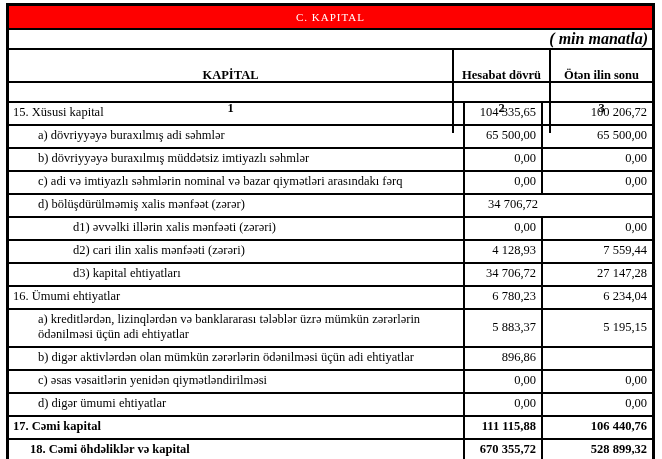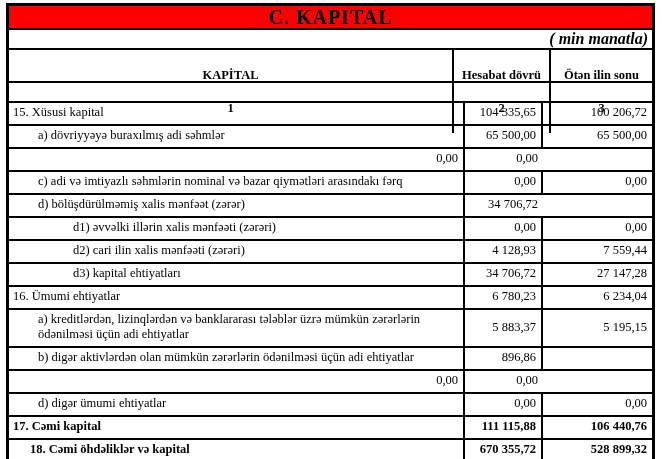--- a/index.html
+++ b/index.html
@@ -23,23 +23,23 @@
   }
   .title-bar {
     height: 22px;
     background: #fe0000;
     border-bottom: 2px solid #000;
     display: flex;
     align-items: center;
     justify-content: center;
   }
   .title-bar span {
-    color: #000000;
-    font-weight: bold;
-    font-size: 20px;
+    color: #ffffff;
+    font-weight: normal;
+    font-size: 11px;
     letter-spacing: 1px;
   }
   .note-row {
     height: 18px;
     border-bottom: 2px solid #000;
     display: flex;
     align-items: center;
     justify-content: flex-end;
     padding-right: 4px;
   }
@@ -129,20 +129,21 @@
         <div class="tc label">15. Xüsusi kapital</div>
         <div class="tc val mid">104 335,65</div>
         <div class="tc val">100 206,72</div>
       </div>
       <div class="trow indent-1">
         <div class="tc label">a) dövriyyəyə buraxılmış adi səhmlər</div>
         <div class="tc val mid">65 500,00</div>
         <div class="tc val">65 500,00</div>
       </div>
       <div class="trow indent-1">
+        <div class="tc label">b) dövriyyəyə buraxılmış müddətsiz imtiyazlı səhmlər</div>
         <div class="tc val mid">0,00</div>
         <div class="tc val">0,00</div>
       </div>
       <div class="trow indent-1">
         <div class="tc label">c) adi və imtiyazlı səhmlərin nominal və bazar qiymətləri arasındakı fərq</div>
         <div class="tc val mid">0,00</div>
         <div class="tc val">0,00</div>
       </div>
       <div class="trow indent-1">
         <div class="tc label">d) bölüşdürülməmiş xalis mənfəət (zərər)</div>
@@ -171,20 +172,21 @@
       <div class="trow indent-1">
         <div class="tc label">a) kreditlərdən, lizinqlərdən və banklararası  tələblər üzrə mümkün zərərlərin ödənilməsi üçün adi ehtiyatlar</div>
         <div class="tc val mid">5 883,37</div>
         <div class="tc val">5 195,15</div>
       </div>
       <div class="trow indent-1">
         <div class="tc label">b) digər aktivlərdən olan mümkün zərərlərin ödənilməsi üçün adi ehtiyatlar</div>
         <div class="tc val mid">896,86</div>
       </div>
       <div class="trow indent-1">
+        <div class="tc label">c) əsas vəsaitlərin yenidən qiymətləndirilməsi</div>
         <div class="tc val mid">0,00</div>
         <div class="tc val">0,00</div>
       </div>
       <div class="trow indent-1">
         <div class="tc label">d) digər ümumi ehtiyatlar</div>
         <div class="tc val mid">0,00</div>
         <div class="tc val">0,00</div>
       </div>
       <div class="trow indent-0 bold">
         <div class="tc label">17. Cəmi kapital</div>

